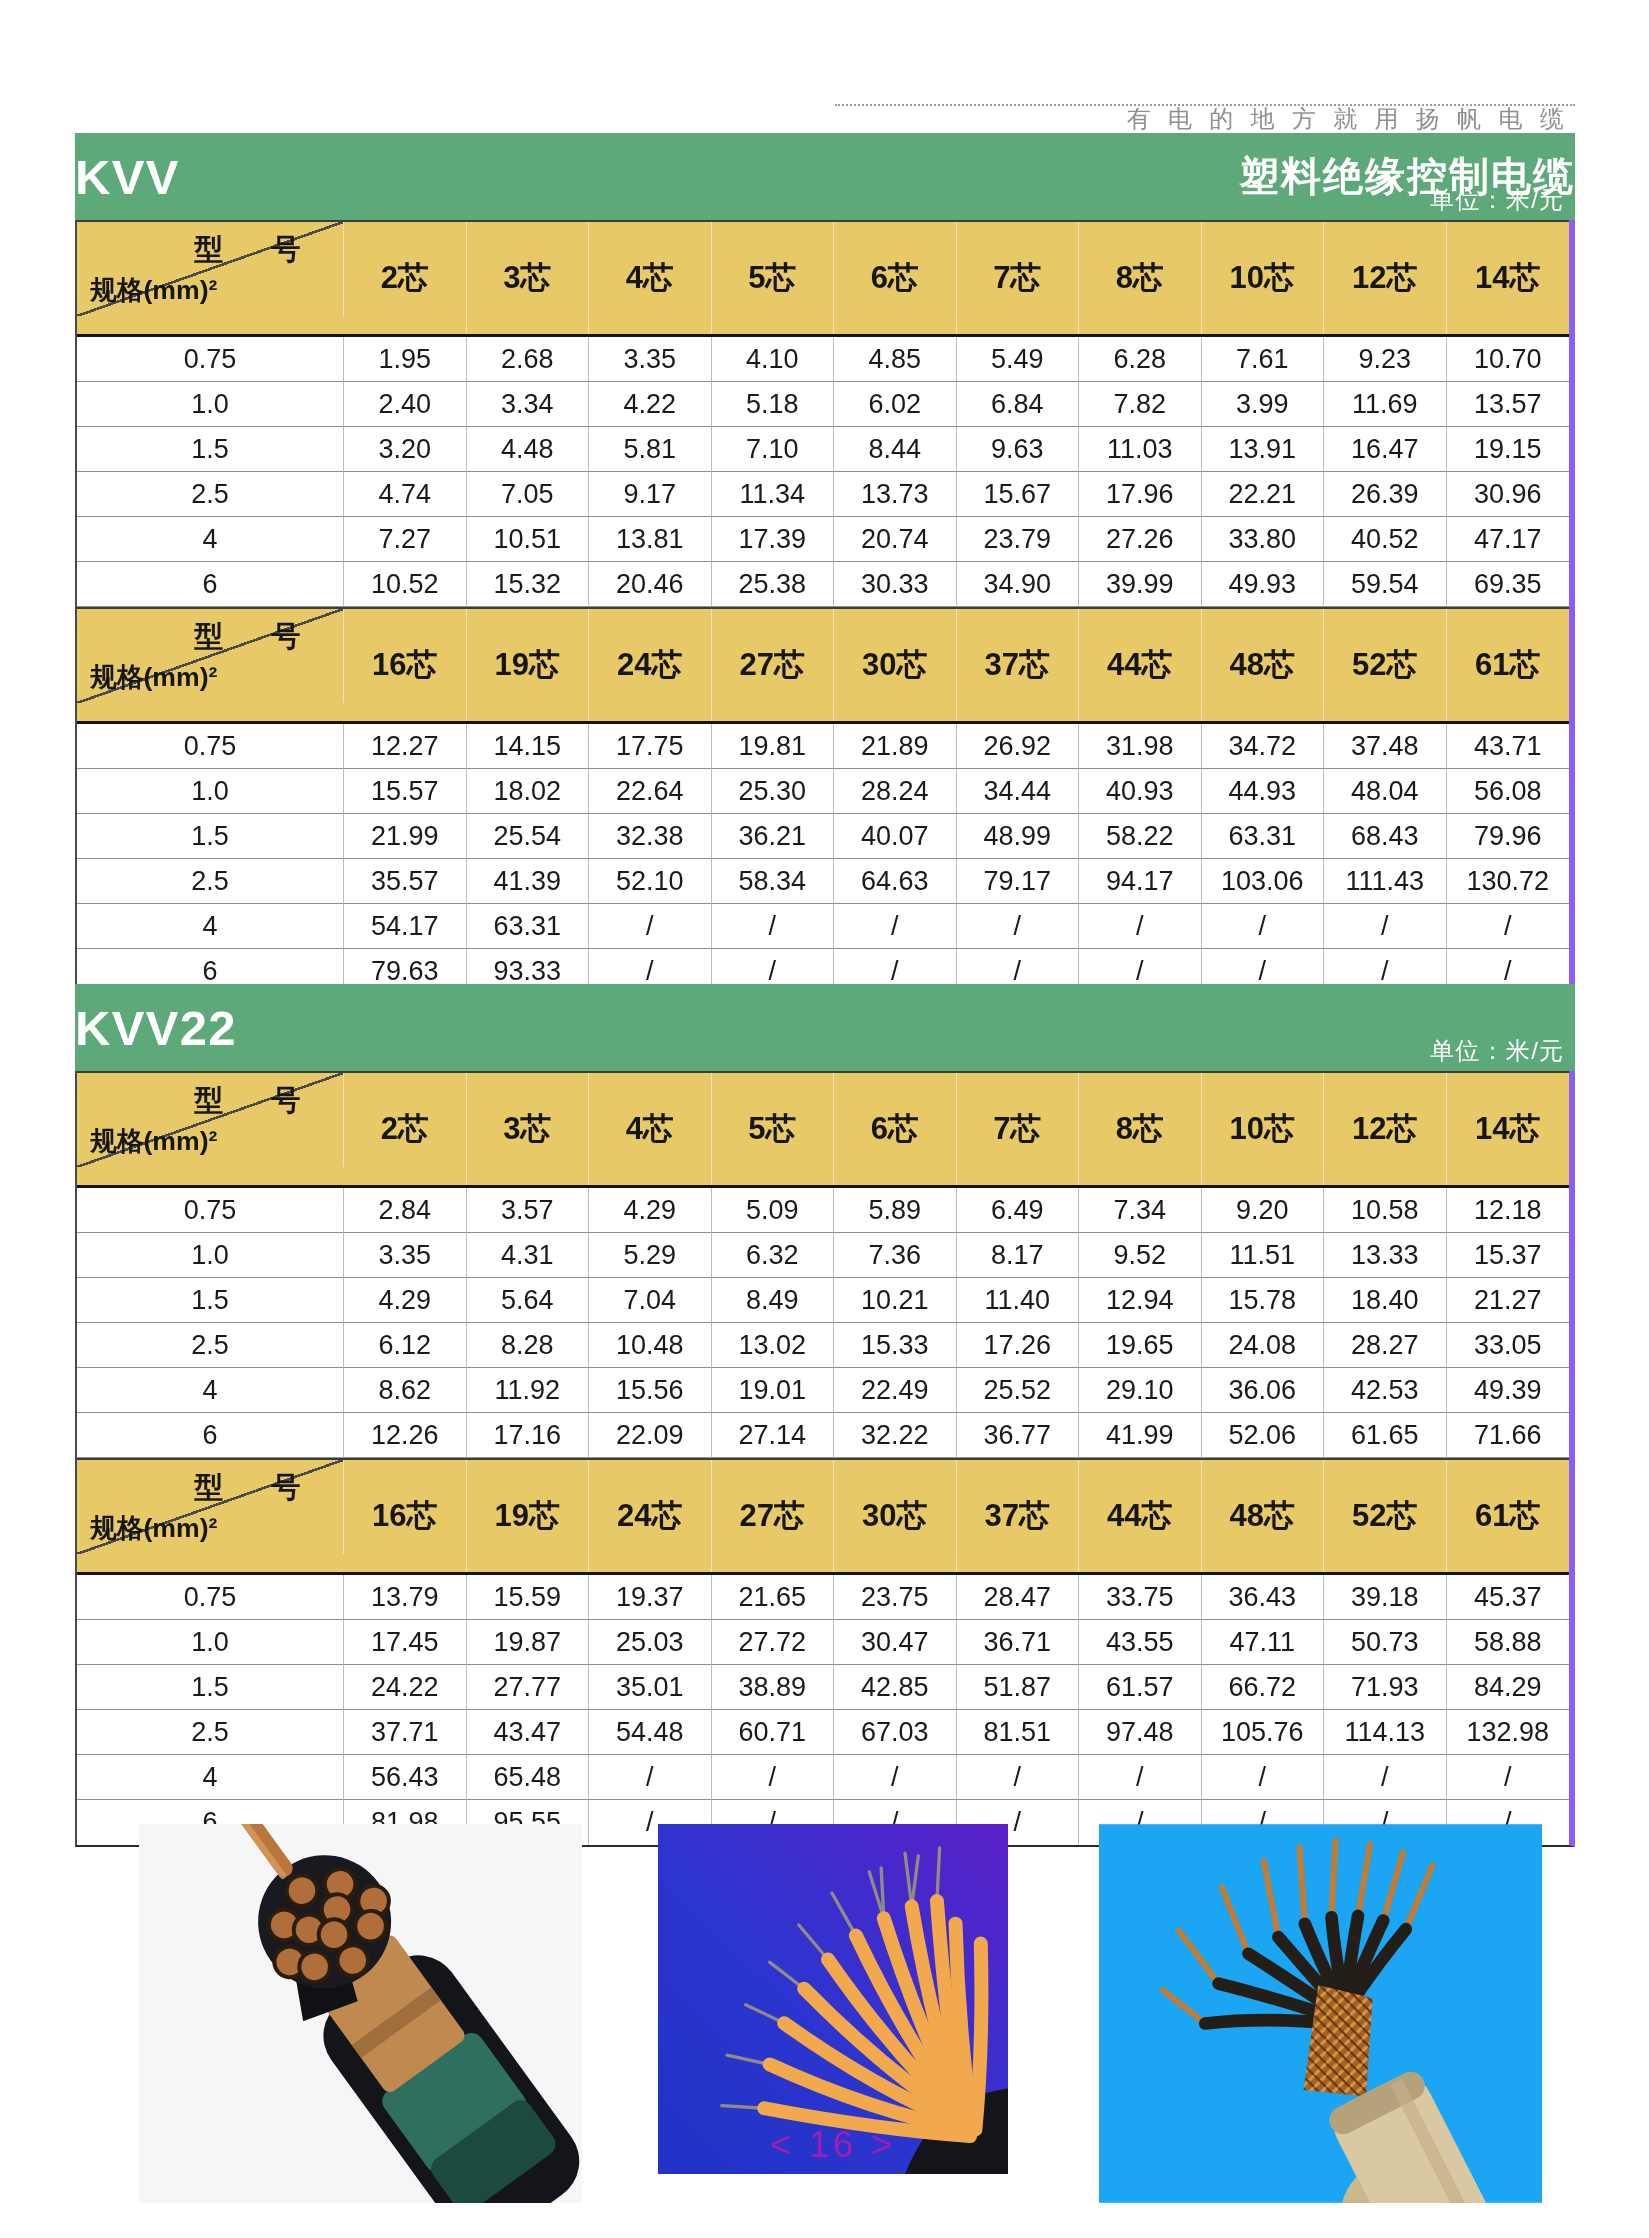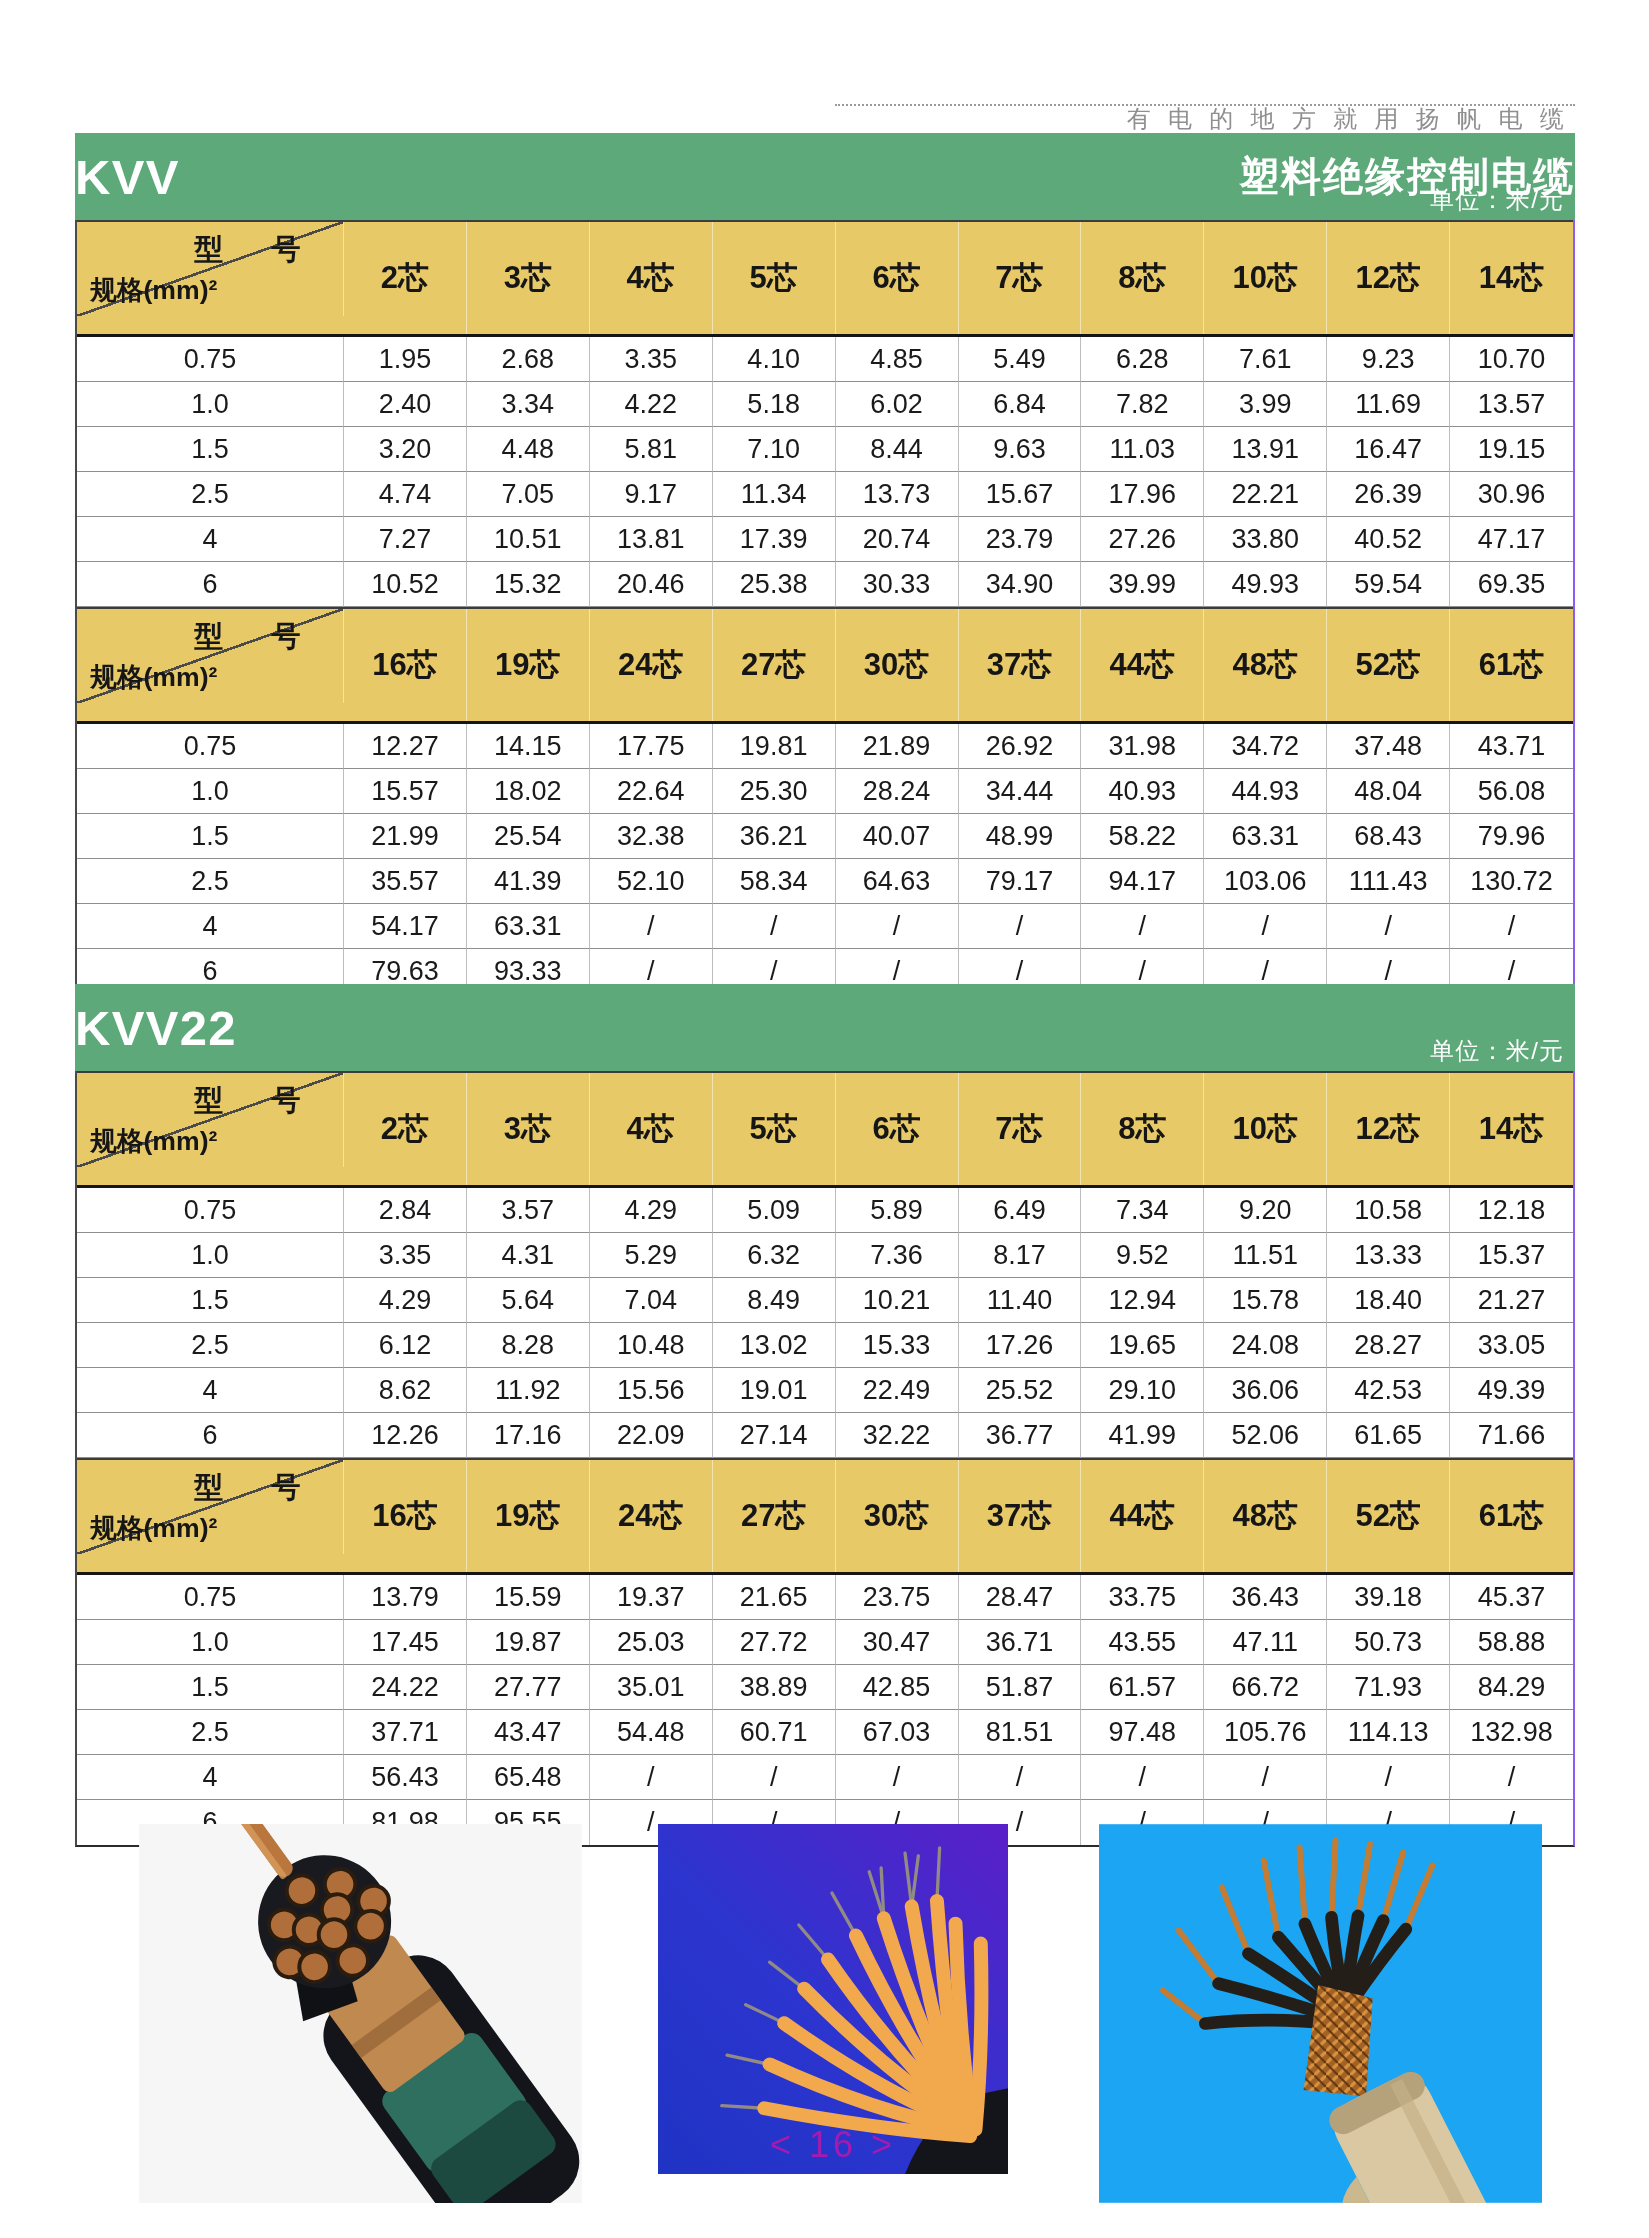--- a/index.html
+++ b/index.html
@@ -21,21 +21,21 @@
   .tbl-title{
     height:87px;background:#5EA97A;position:relative;
     display:flex;align-items:center;justify-content:space-between;color:#ffffff;
   }
   .tbl-code{font-size:49px;font-weight:700;letter-spacing:1.3px;}
   .tbl-name{font-size:40px;font-weight:700;margin-left:37px;letter-spacing:2px;}
   .tbl-unit{
     position:absolute;right:10.6px;bottom:4px;font-size:24px;font-weight:500;color:#ffffff;letter-spacing:1.3px;
   }
   .tbl-body{
-    border-left:2px solid #4a4a4a;border-right:2px solid #8b5cf6;border-bottom:2px solid #2b2b2b;
+    border-left:2px solid #4a4a4a;border-right:6px solid #8b5cf6;border-bottom:2px solid #2b2b2b;
     background:#1d4ed8;
     text-align:center;
   }
   .sec-header{
     display:grid;grid-template-columns:267px repeat(10,1fr);
     background:#E8C968;border-top:2px solid #3c3c3c;border-bottom:3.3px solid #151515;
   }
   .sec-row{display:grid;grid-template-columns:267px repeat(10,1fr);}
   .cell{display:flex;align-items:center;justify-content:center;box-sizing:border-box;}
   .col-head{

